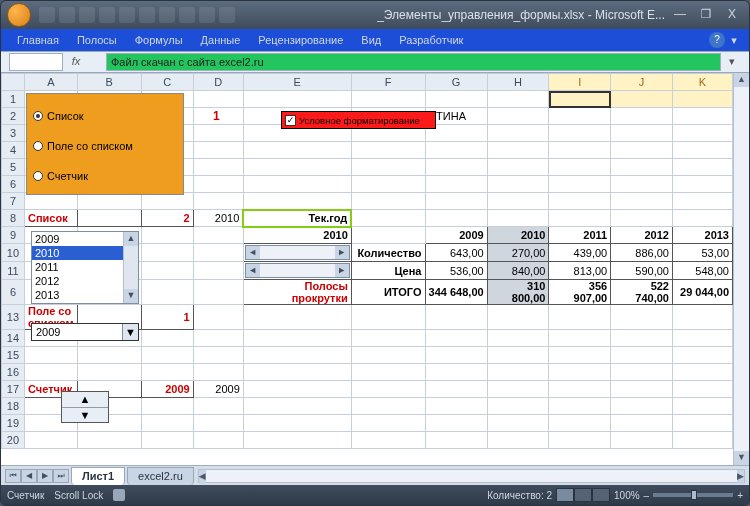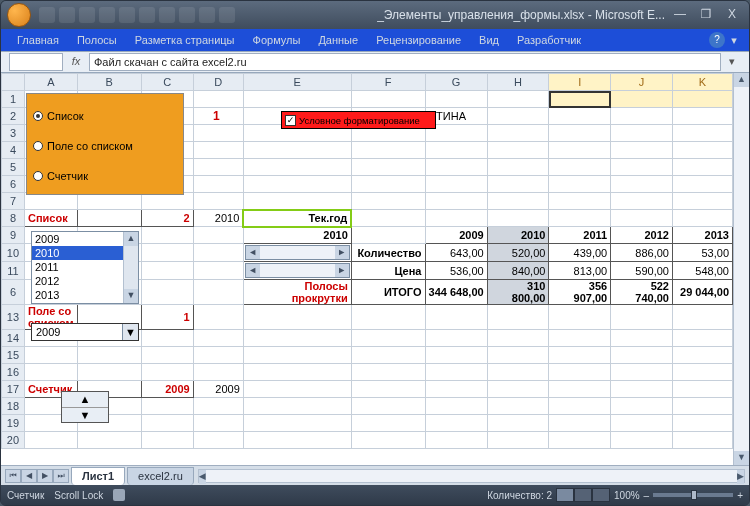--- a/index.html
+++ b/index.html
@@ -11,21 +11,21 @@
   .qat-btn { width: 16px; height: 16px; background: rgba(255,255,255,0.1); border-radius: 3px; }
   .title { flex: 1; text-align: right; white-space: nowrap; overflow: hidden; text-overflow: ellipsis; font-size: 12px; }
   .winctl { display: flex; gap: 4px; }
   .winctl-btn { width: 22px; height: 18px; color: #cfd7e1; text-align: center; font-size: 12px; line-height: 16px; }
   .ribbon-tabs { height: 22px; display: flex; align-items: center; gap: 2px; padding: 0 8px; background: #1d4ed8; color: #cfd7e1; }
   .rtab { padding: 3px 8px; font-size: 11px; cursor: pointer; }
   .help { margin-left: auto; width: 16px; height: 16px; border-radius: 50%; background: #3d75c9; color: #fff; text-align: center; line-height: 16px; font-size: 10px; }
   .namebox-row { height: 22px; display: flex; align-items: center; background: #e8eef5; border-top: 1px solid #97a8bc; border-bottom: 1px solid #97a8bc; }
   .name-box { width: 54px; height: 18px; border: 1px solid #a0aec0; background: #fff; margin-left: 8px; }
   .fx { width: 14px; height: 14px; font-style: italic; color: #555; margin: 0 6px; text-align: center; }
-  .formula { flex: 1; height: 18px; border: 1px solid #a0aec0; background: #ffffff; margin-right: 8px; padding: 0 4px; line-height: 17px; color: #222; }
+  .formula { flex: 1; height: 18px; border: 1px solid #a0aec0; background: #22c55e; margin-right: 8px; padding: 0 4px; line-height: 17px; color: #222; margin-left: 17px; }
   .formula-toggle { width: 14px; height: 14px; color: #555; margin-right: 6px; }
   .grid-wrap { flex: 1; display: flex; background: #fff; position: relative; }
   table.grid { border-collapse: collapse; table-layout: fixed; }
   .grid th, .grid td { border: 1px solid #c6cfda; height: 17px; font-size: 11px; }
   .grid th { background: #e6ecf3; color: #3a4a5d; font-weight: normal; }
   .corner { width: 24px; background: #e6ecf3; border: 1px solid #c6cfda; }
   .rowhdr { width: 24px; text-align: center; }
   .colhdr { text-align: center; }
   td { padding: 0 3px; vertical-align: middle; }
   .sel-col { background: #fff3c6 !important; color: #a06a16 !important; }
@@ -101,21 +101,20 @@
     <div class="winctl">
       <div class="winctl-btn">—</div>
       <div class="winctl-btn">❐</div>
       <div class="winctl-btn">X</div>
     </div>
   </div>
 
   <div class="ribbon-tabs">
     <div class="rtab">Главная</div>
     <div class="rtab">Полосы</div>
-    <div class="rtab">Разметка страницы</div>
     <div class="rtab">Формулы</div>
     <div class="rtab">Данные</div>
     <div class="rtab">Рецензирование</div>
     <div class="rtab">Вид</div>
     <div class="rtab">Разработчик</div>
     <div class="help">?</div>
     <div style="width:14px;text-align:center">▾</div>
   </div>
 
   <div class="namebox-row">
@@ -297,21 +296,21 @@
               <td class="" style=""></td>
               <td class="" style="border:1px solid #555;padding:1px">
                 <div class="hscroll-ctrl">
                   <div class="hs-btn">◄</div>
                   <div class="hs-track"></div>
                   <div class="hs-btn">►</div>
                 </div>
               </td>
               <td class="r bold" style="border:1px solid #555">Количество</td>
               <td class="r" style="border:1px solid #555">643,00</td>
-              <td class="r shade" style="border:1px solid #555">520,00</td>
+              <td class="r shade" style="border:1px solid #555">270,00</td>
               <td class="r" style="border:1px solid #555">439,00</td>
               <td class="r" style="border:1px solid #555">886,00</td>
               <td class="r" style="border:1px solid #555">53,00</td>
             </tr>
           </tbody>
           <tbody>
             <tr>
               <th class="rowhdr">11</th>
               <td class="" style=""></td>
               <td class="" style=""></td>

